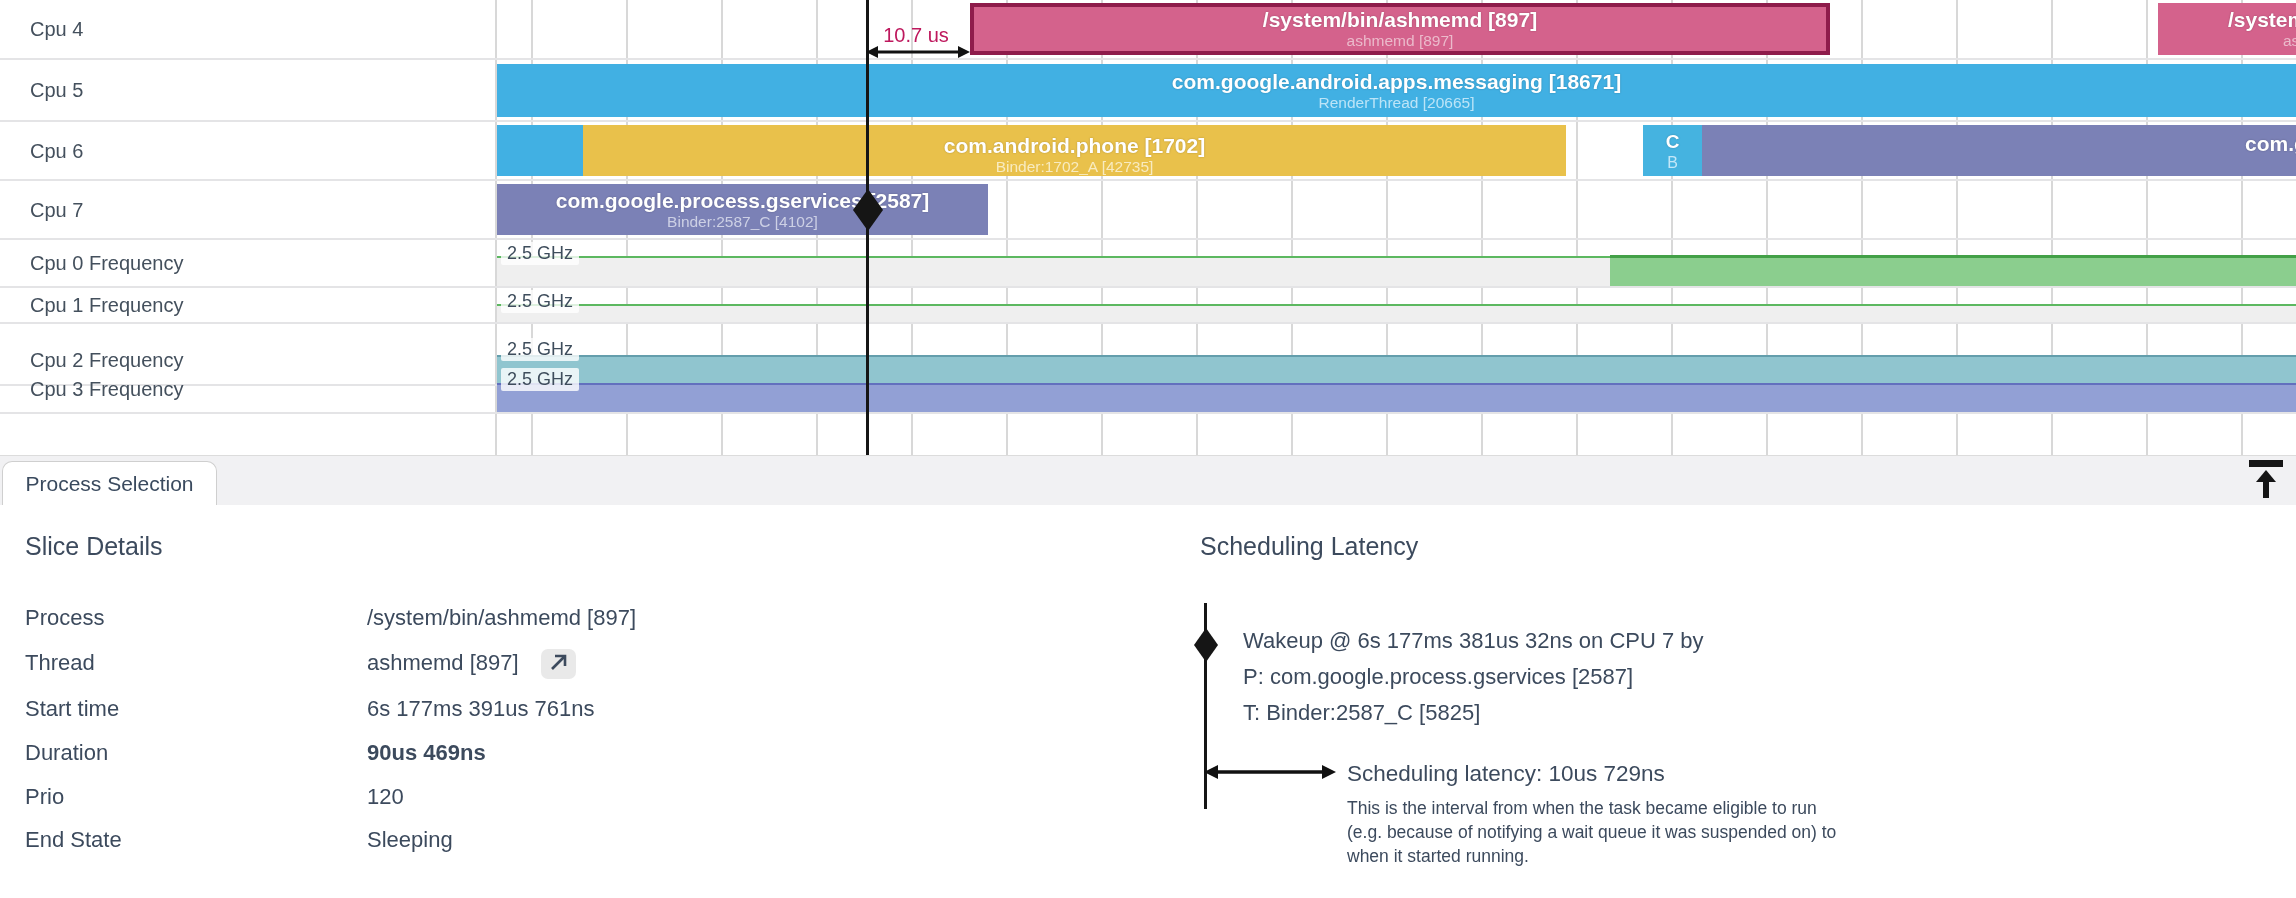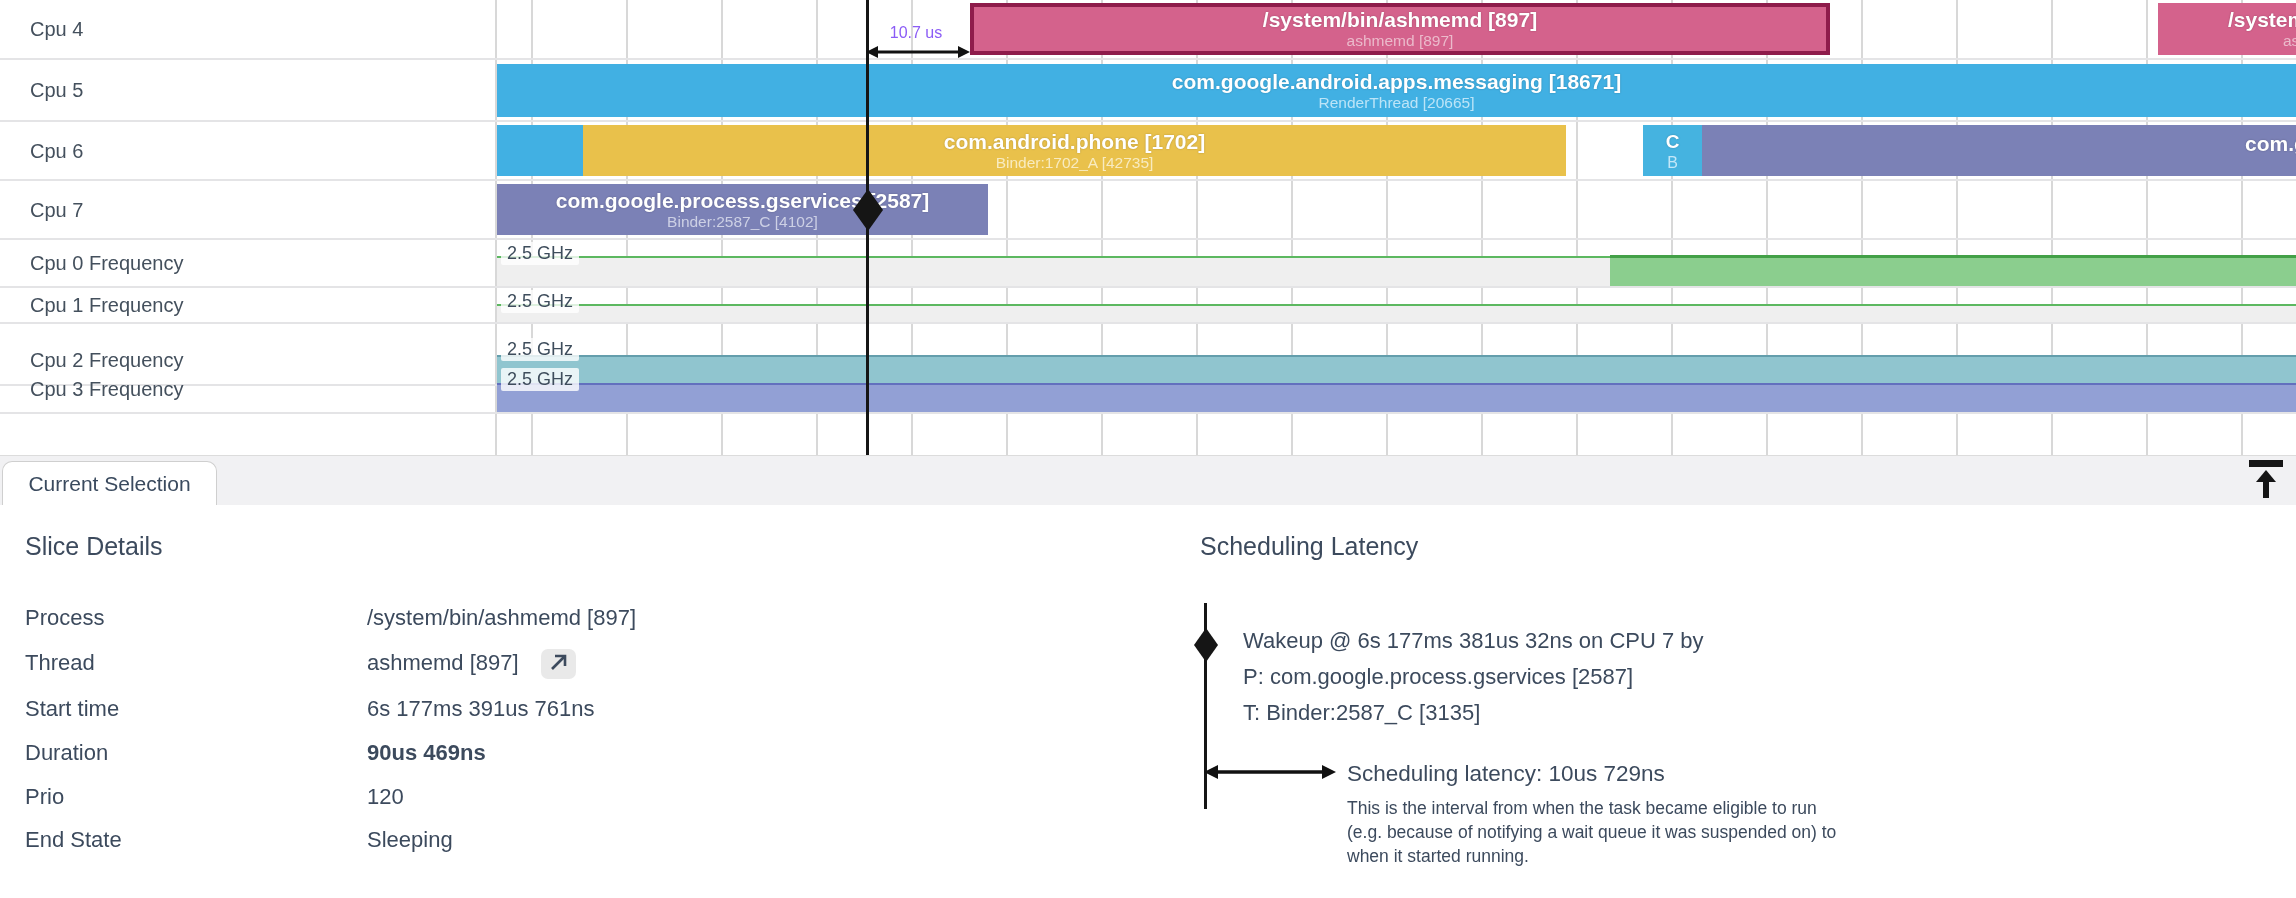--- a/index.html
+++ b/index.html
@@ -24,21 +24,21 @@
   .slice .s { font-size:15.5px; white-space:nowrap; line-height:18px; }
 
   .chip { position:absolute; left:501px; top:2px; font-size:18px; color:#3E4D5C;
     background:rgba(255,255,255,0.8); padding:1px 6px; border-radius:2px; z-index:3; white-space:nowrap; }
 
   .cbar { position:absolute; z-index:2; }
 
   #marker-line { position:absolute; left:866px; top:0; width:3px; height:455px; background:#151515; z-index:5; }
   #marker-diamond { position:absolute; left:853px; top:189px; z-index:6; }
   #marker-annotation-text { position:absolute; left:860px; top:24px; width:112px; text-align:center;
-    font-size:16px; color:#8b5cf6; z-index:6; white-space:nowrap; }
+    font-size:20px; color:#be185d; z-index:6; white-space:nowrap; }
   #marker-annotation-arrow { position:absolute; left:866px; top:44px; z-index:6; }
 
   
   #tabbar { position:absolute; left:0; top:455px; width:2296px; height:50px; background:#F1F1F3;
     border-top:1px solid #dcdcdc; z-index:8; }
   #tab-current-selection { position:absolute; left:2px; top:5px; width:215px; height:45px; background:#fff;
     border:1px solid #cfcfcf; border-bottom:none; border-radius:10px 10px 0 0;
     display:flex; align-items:center; justify-content:center; font-size:21px; color:#3A4A5E; }
   #collapse-button { position:absolute; left:2247px; top:2px; width:38px; height:44px; cursor:pointer; background:none; border:none; }
 
@@ -82,21 +82,21 @@
       <span class="tlabel">Cpu 5</span>
       <div class="slice" style="left:497px; top:4px; width:1799px; height:53px; background:#41B0E3;">
         <span class="t">com.google.android.apps.messaging [18671]</span>
         <span class="s" style="color:#BCE4F7;">RenderThread [20665]</span>
       </div>
     </div>
 
     <div class="trow" style="top:122px; height:59px;">
       <span class="tlabel">Cpu 6</span>
       <div class="slice" style="left:497px; top:3px; width:86px; height:51px; background:#41B0E3;"></div>
-      <div class="slice" style="left:583px; top:3px; width:983px; height:51px; background:#E9C14B;">
+      <div class="slice" style="left:583px; top:3px; width:983px; height:51px; background:#E9C14B;justify-content:flex-end;">
         <span class="t">com.android.phone [1702]</span>
         <span class="s" style="color:#F8EBC0;">Binder:1702_A [42735]</span>
       </div>
       <div class="slice" style="left:1643px; top:3px; width:59px; height:51px; background:#45B3E0;">
         <span class="t" style="font-size:19px;">C</span>
         <span class="s" style="color:#C3E7F8; font-size:16px;">B</span>
       </div>
       <div class="slice" style="left:1702px; top:3px; width:594px; height:51px; background:#7B81B6;">
         <span class="t" style="position:absolute; left:543px; top:7px;">com.google.process.gservices [2587]</span>
       </div>
@@ -150,21 +150,21 @@
     <div id="marker-annotation-text">10.7 us</div>
     <svg id="marker-annotation-arrow" width="104" height="16" viewBox="0 0 104 16">
       <line x1="9" y1="8" x2="95" y2="8" stroke="#111" stroke-width="3"></line>
       <polygon points="0,8 12,2 12,14" fill="#111"></polygon>
       <polygon points="104,8 92,2 92,14" fill="#111"></polygon>
     </svg>
   </div>
 
   <div id="tabbar">
     <div id="tab-current-selection">
-      <span>Current Selection</span>
+      <span>Process Selection</span>
     </div>
     <button id="collapse-button">
       <svg width="38" height="42" viewBox="0 0 38 42">
         <rect x="2" y="2" width="34" height="7" fill="#151515"></rect>
         <polygon points="19,12 9,24 29,24" fill="#151515"></polygon>
         <rect x="16" y="21" width="6" height="19" fill="#151515"></rect>
       </svg>
     </button>
   </div>
 
@@ -198,21 +198,21 @@
 
     <div class="panel-heading" style="left:1200px; top:27px;">Scheduling Latency</div>
 
     <div id="latency-vline"></div>
     <svg id="latency-diamond" width="24" height="34" viewBox="0 0 24 34">
       <polygon points="12,0 24,17 12,34 0,17" fill="#151515"></polygon>
     </svg>
 
     <div class="wakeup-line" style="top:123px;">Wakeup @ 6s 177ms 381us 32ns on CPU 7 by</div>
     <div class="wakeup-line" style="top:159px;">P: com.google.process.gservices [2587]</div>
-    <div class="wakeup-line" style="top:195px;">T: Binder:2587_C [3135]</div>
+    <div class="wakeup-line" style="top:195px;">T: Binder:2587_C [5825]</div>
 
     <svg id="latency-arrow" width="132" height="20" viewBox="0 0 132 20">
       <line x1="10" y1="10" x2="122" y2="10" stroke="#111" stroke-width="3.5"></line>
       <polygon points="0,10 14,3 14,17" fill="#111"></polygon>
       <polygon points="132,10 118,3 118,17" fill="#111"></polygon>
     </svg>
     <div id="latency-value-line">Scheduling latency: 10us 729ns</div>
 
     <div class="latency-desc" style="top:291px;">This is the interval from when the task became eligible to run</div>
     <div class="latency-desc" style="top:315px;">(e.g. because of notifying a wait queue it was suspended on) to</div>

